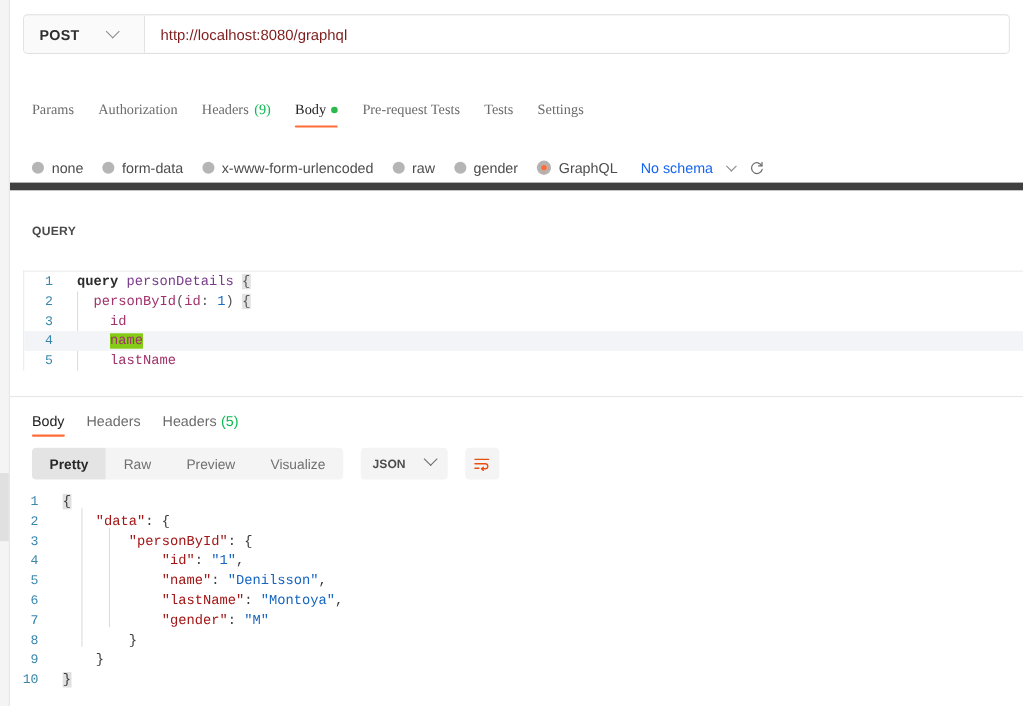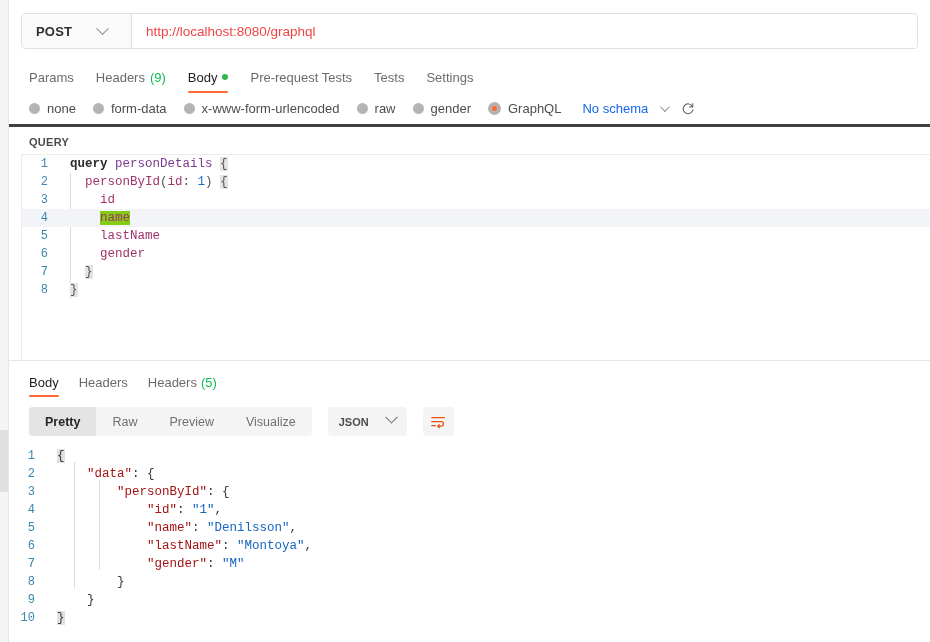--- a/index.html
+++ b/index.html
@@ -42,20 +42,21 @@
     border-radius: 0;
   }
 
   .content {
     margin-left: 9px;
     width: 921px;
     height: 642px;
     display: flex;
     flex-direction: column;
     background: #fff;
+    gap: 23px;
   }
 
   
   .urlbar-wrap {
     padding: 13px 12px 0 12px;
     flex: 0 0 auto;
   }
   .urlbar {
     display: flex;
     align-items: stretch;
@@ -86,35 +87,36 @@
     border-right: 1.4px solid #8d8d8d;
     border-bottom: 1.4px solid #8d8d8d;
     transform: rotate(45deg) translate(-2px,-2px);
   }
   .url-input {
     flex: 1;
     display: flex;
     align-items: center;
     padding: 0 14px;
     font-size: 13.5px;
-    color: #ef4444;
+    color: #7f1d1d;
     background: #fff;
     cursor: text;
     text-align: right;
   }
 
   
   .req-tabs {
     display: flex;
     align-items: center;
     gap: 0;
     padding: 0 12px;
     height: 32px;
     margin-top: 12px;
     flex: 0 0 auto;
+    font-family: Liberation Serif, serif;
   }
   .rtab {
     position: relative;
     display: flex;
     align-items: center;
     gap: 5px;
     height: 32px;
     padding: 0 11px;
     font-size: 13px;
     color: #6b6b6b;
@@ -140,21 +142,21 @@
     display: inline-block;
   }
 
   
   .bodytypes {
     display: flex;
     align-items: center;
     gap: 0;
     height: 34px;
     padding: 0 12px;
-    border-bottom: 3px solid #404040;
+    border-bottom: 7px solid #404040;
     flex: 0 0 auto;
   }
   .radio-item {
     display: flex;
     align-items: center;
     gap: 7px;
     margin-right: 17px;
     font-size: 13px;
     color: #4d4d4d;
     cursor: pointer;
@@ -389,20 +391,23 @@
         </div>
         <div class="url-input">http://localhost:8080/graphql</div>
       </div>
     </div>
 
     <div class="req-tabs" id="req-tabs">
         <div class="rtab">
           <span>Params</span>
         </div>
         <div class="rtab">
+          <span>Authorization</span>
+        </div>
+        <div class="rtab">
           <span>Headers</span>
           <span class="cnt">(9)</span>
         </div>
         <div class="rtab active">
           <span>Body</span>
           <span class="dot-green"></span>
         </div>
         <div class="rtab">
           <span>Pre-request Tests</span>
         </div>

